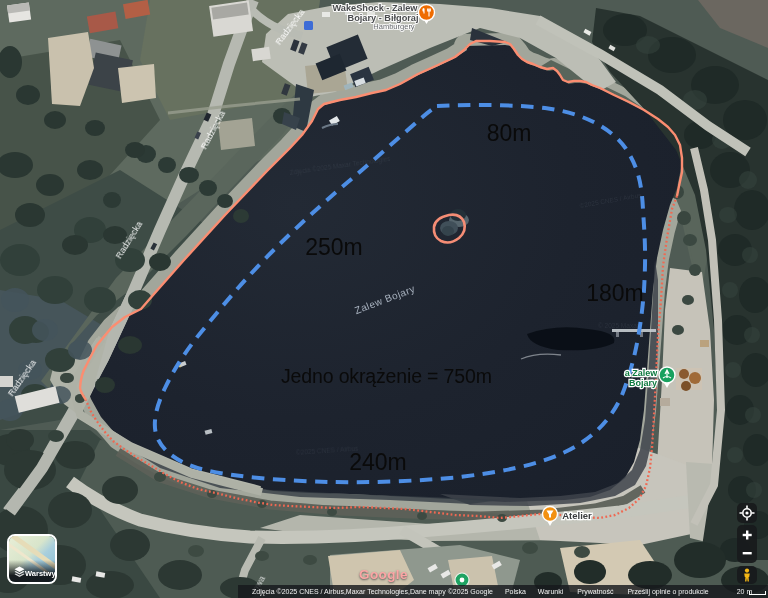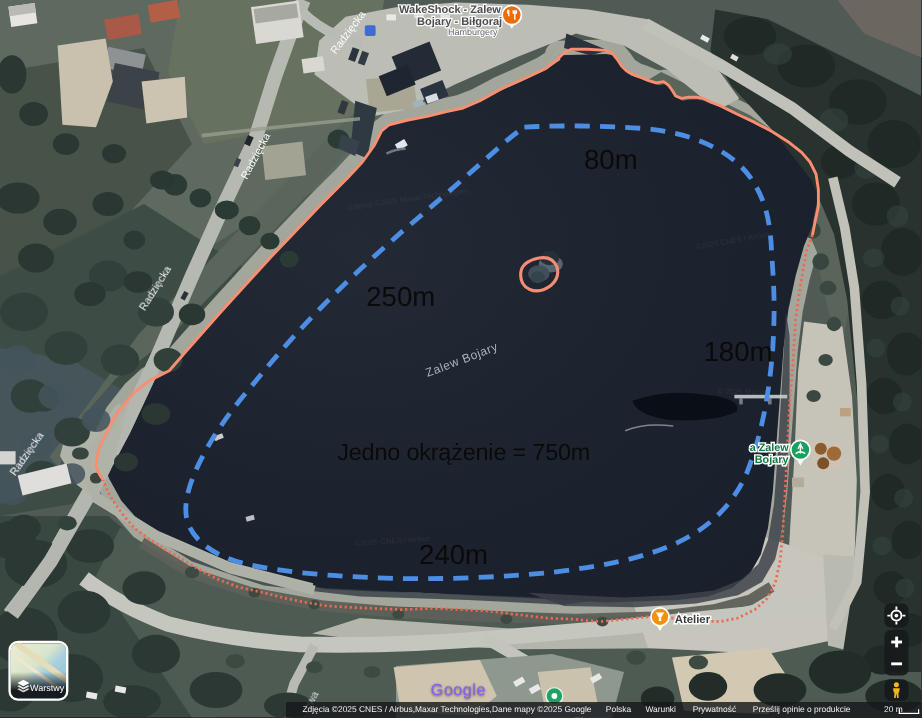--- a/index.html
+++ b/index.html
@@ -411,24 +411,24 @@
 <div style="position:absolute;left:7px;top:534px;width:50px;height:50px;border-radius:8px;border:2px solid #ffffff;box-sizing:border-box;overflow:hidden;">
 <div style="position:absolute;inset:0;background:linear-gradient(135deg,#e8eed6 0%,#d8e5cb 42%,#a9cfdd 58%,#82b9d3 100%);"></div>
 <div style="position:absolute;left:-8px;top:16px;width:75px;height:5px;background:#e6dcb8;transform:rotate(36deg);"></div>
 <div style="position:absolute;left:-10px;top:27px;width:75px;height:2.5px;background:#efe7cd;transform:rotate(36deg);"></div>
 <div style="position:absolute;left:0;bottom:0;width:100%;height:22px;background:linear-gradient(to top,rgba(16,20,24,0.96) 30%,rgba(16,20,24,0));"></div>
 <svg style="position:absolute;left:5px;bottom:5px;" width="11" height="11" viewBox="0 0 11 11">
         <path d="M5.5,0.5 L10.5,3.2 5.5,5.9 0.5,3.2 Z" fill="#ffffff"></path>
         <path d="M1.8,5.0 L5.5,7.0 9.2,5.0 10.5,5.8 5.5,8.5 0.5,5.8 Z" fill="#ffffff" opacity="0.9"></path>
         <path d="M1.8,7.5 L5.5,9.5 9.2,7.5 10.5,8.3 5.5,11 0.5,8.3 Z" fill="#ffffff" opacity="0.8"></path>
       </svg>
-<div style="position:absolute;left:16px;bottom:4px;color:#ffffff;font-size:7.5px;font-weight:normal;">Warstwy</div>
-</div>
-
-<div style="position:absolute;left:359px;top:567px;color:#8b5cf6;font-size:13.5px;font-weight:400;letter-spacing:0.4px;text-shadow:0 1px 2px rgba(70,70,70,0.9);">Google</div>
+<div style="position:absolute;left:16px;bottom:4px;color:#ffffff;font-size:7.5px;font-weight:bold;">Warstwy</div>
+</div>
+
+<div style="position:absolute;left:359px;top:567px;color:#fca5a5;font-size:13.5px;font-weight:700;letter-spacing:0.4px;text-shadow:0 1px 2px rgba(70,70,70,0.9);">Google</div>
 
 <div style="position:absolute;left:737px;top:503px;width:20px;height:20px;background:rgba(24,26,28,0.92);border-radius:5px;">
 <svg width="20" height="20" viewBox="0 0 20 20">
 <circle cx="10" cy="10" r="4.2" fill="none" stroke="#ffffff" stroke-width="1.6"></circle>
 <circle cx="10" cy="10" r="1.6" fill="#ffffff"></circle>
 <path d="M10,2.5 V5 M10,15 V17.5 M2.5,10 H5 M15,10 H17.5" stroke="#ffffff" stroke-width="1.6"></path>
 </svg>
 </div>
 
 <div style="position:absolute;left:737px;top:525px;width:20px;height:38px;background:rgba(24,26,28,0.92);border-radius:5px;">

